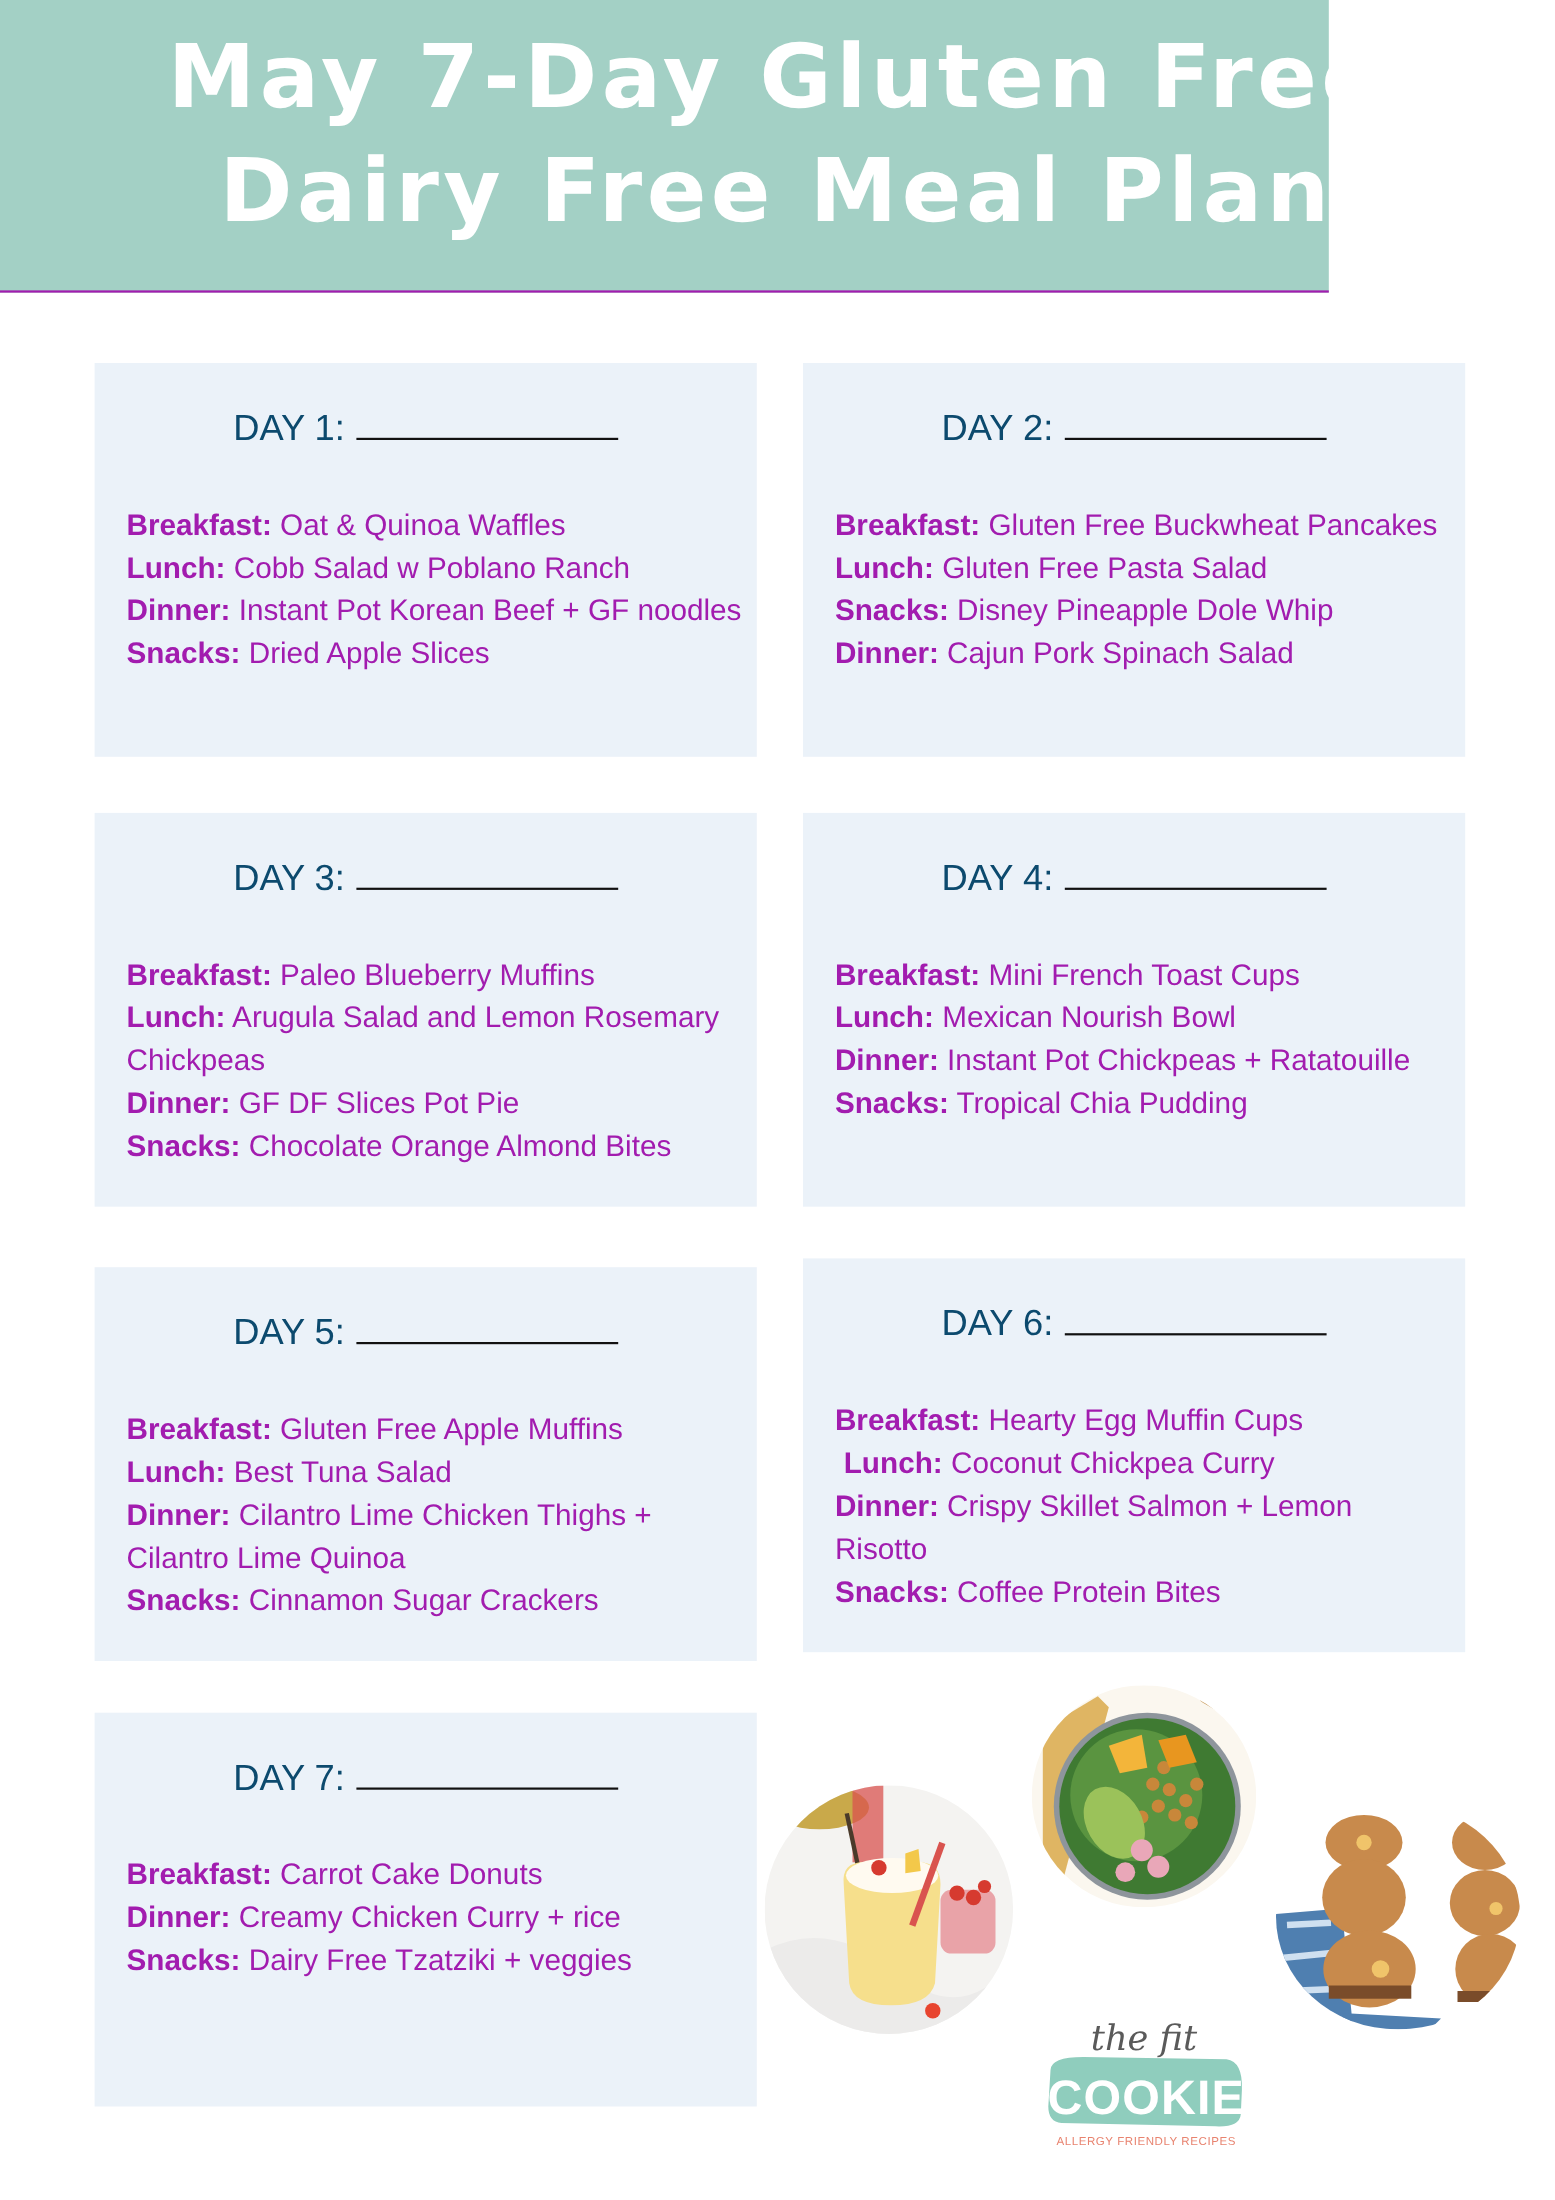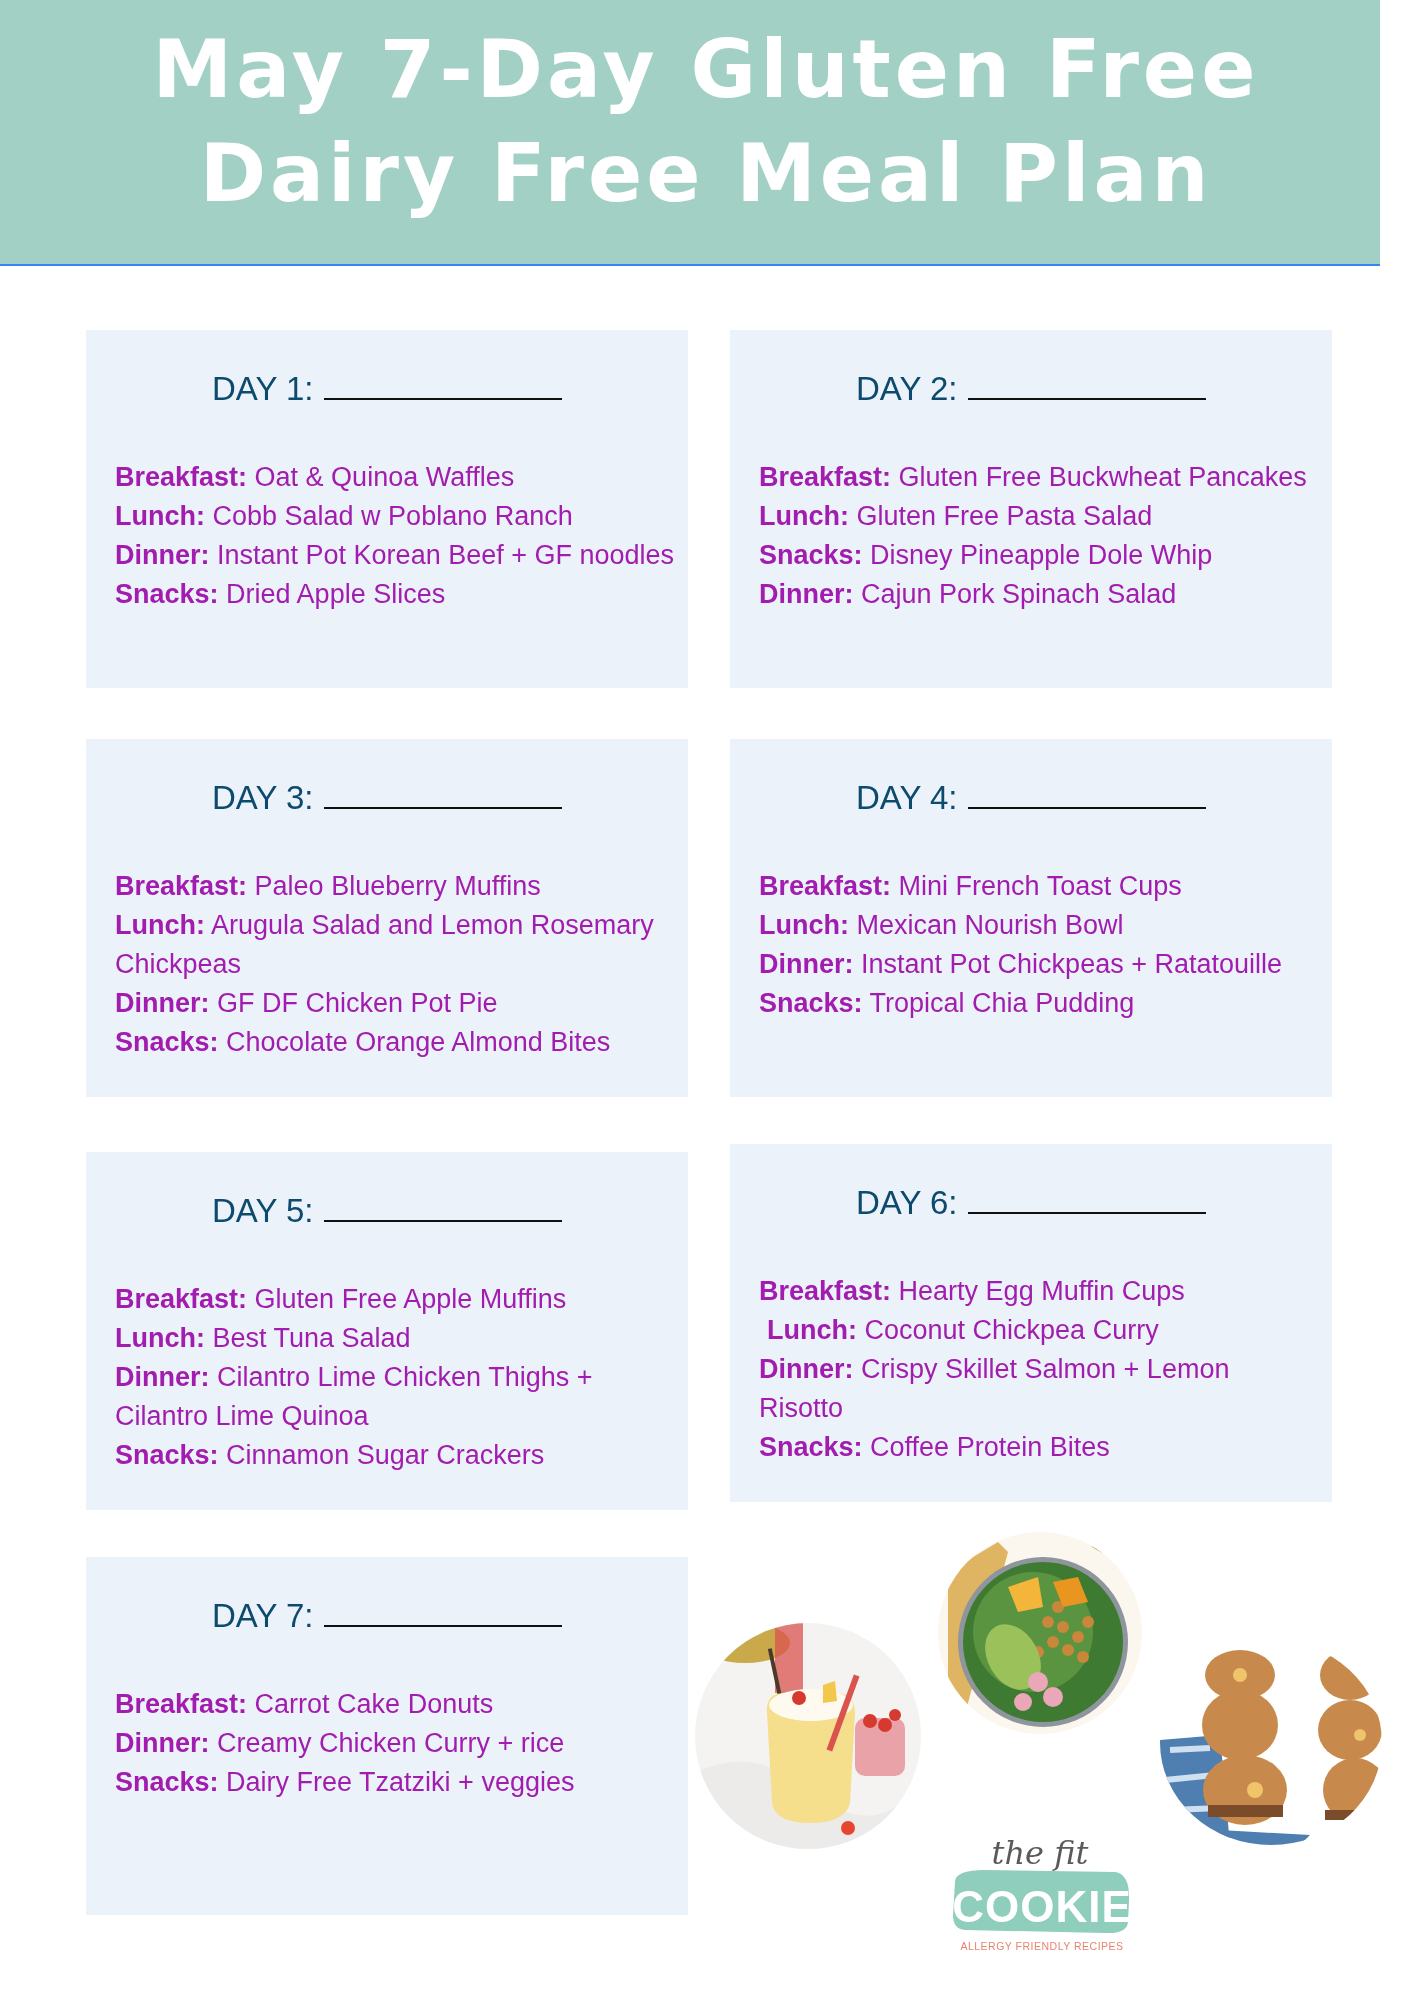--- a/index.html
+++ b/index.html
@@ -1,17 +1,17 @@
 <!DOCTYPE html>
 <html><head>
 <meta charset="utf-8">
 <style>
   html, body { margin:0; padding:0; }
   body { width:1414px; height:2000px; background:#ffffff; position:relative; overflow:hidden; font-family:"DejaVu Sans", sans-serif; }
-  .header { position:absolute; left:0; top:0; width:1364px; height:264px; background:#a3d0c5; border-bottom:2px solid #3b82f6;padding-left:16px; }
+  .header { position:absolute; left:0; top:0; width:1208px; height:264px; background:#a3d0c5; border-bottom:2px solid #a21caf; }
   .title { position:absolute; left:0; width:1412px; text-align:center; color:#ffffff; font-family:"DejaVu Sans", sans-serif; font-weight:bold; font-size:80px; letter-spacing:4px; line-height:1; white-space:nowrap; }
   .title.l1 { top:30px; }
   .title.l2 { top:134px; }
   .card { position:absolute; width:602px; height:358px; background:#ebf2f9; box-sizing:border-box; }
   .day-head { position:absolute; left:126px; top:40px; font-family:"Liberation Sans", sans-serif; font-size:33px; color:#0c4a6e; white-space:nowrap; }
   .day-head .line { display:inline-block; width:238px; border-bottom:2px solid #111; margin-left:10px; vertical-align:baseline; height:28px; }
   .meals { position:absolute; left:29px; top:128px; width:560px; font-family:"Liberation Sans", sans-serif; font-size:27px; line-height:39px; color:#a21caf; }
   .meal { margin:0; }
   .meal b { font-weight:bold; }
   .photo { position:absolute; border-radius:50%; overflow:hidden; }
@@ -43,21 +43,21 @@
     <div class="meal"><b>Snacks:</b> <span>Disney Pineapple Dole Whip</span></div>
     <div class="meal"><b>Dinner:</b> <span>Cajun Pork Spinach Salad</span></div>
   </div>
 </div>
 
 <div class="card" style="left:86px; top:739px;">
   <div class="day-head"><span>DAY 3:</span><span class="line"></span></div>
   <div class="meals">
     <div class="meal"><b>Breakfast:</b> <span>Paleo Blueberry Muffins</span></div>
     <div class="meal"><b>Lunch:</b> <span>Arugula Salad and Lemon Rosemary Chickpeas</span></div>
-    <div class="meal"><b>Dinner:</b> <span>GF DF Chicken Pot Pie</span></div>
+    <div class="meal"><b>Dinner:</b> <span>GF DF Slices Pot Pie</span></div>
     <div class="meal"><b>Snacks:</b> <span>Chocolate Orange Almond Bites</span></div>
   </div>
 </div>
 
 <div class="card" style="left:730px; top:739px;">
   <div class="day-head"><span>DAY 4:</span><span class="line"></span></div>
   <div class="meals">
     <div class="meal"><b>Breakfast:</b> <span>Mini French Toast Cups</span></div>
     <div class="meal"><b>Lunch:</b> <span>Mexican Nourish Bowl</span></div>
     <div class="meal"><b>Dinner:</b> <span>Instant Pot Chickpeas + Ratatouille</span></div>

